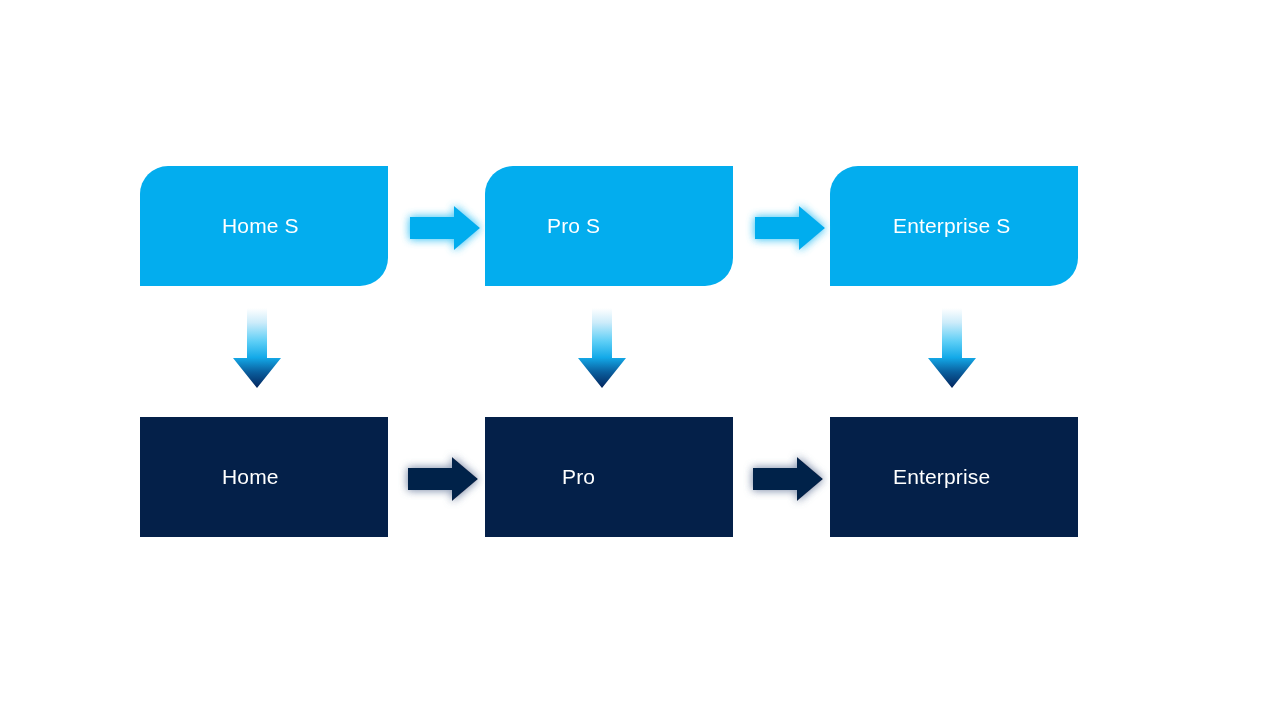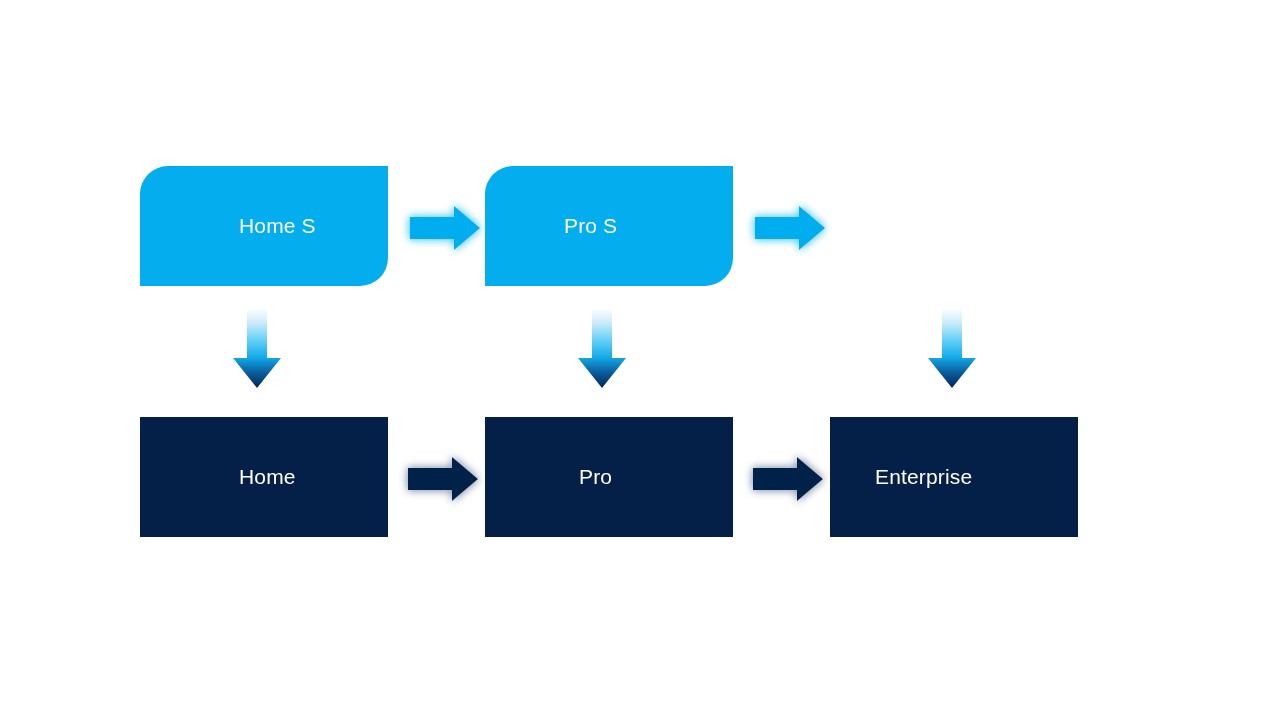--- a/index.html
+++ b/index.html
@@ -49,21 +49,20 @@
 
   
   .node.tier-bottom {
     background: #042049;
     border-radius: 0;
   }
 
   .node-label {
     display: block;
     pointer-events: none;
-    margin-left: 17px;
   }
 
   
   .arrow {
     position: absolute;
     display: block;
   }
   .arrow svg {
     display: block;
     overflow: visible;
@@ -110,20 +109,23 @@
   </svg>
 
   <div class="node tier-top" style="left:140px; top:166px; width:248px; height:120px; padding-left:82px;">
     <span class="node-label">Home S</span>
   </div>
 
   <div class="node tier-top" style="left:485px; top:166px; width:248px; height:120px; padding-left:62px;">
     <span class="node-label">Pro S</span>
   </div>
 
+  <div class="node tier-top" style="left:830px; top:166px; width:248px; height:120px; padding-left:63px;">
+    <span class="node-label">Enterprise S</span>
+  </div>
 
   <div class="arrow" style="left:406px; top:203px; width:78px; height:50px;">
     <svg width="78" height="50" viewBox="0 0 78 50">
       <polygon filter="url(#glowCyan)" fill="#03adee" points="4,14 48,14 48,3 74,25 48,47 48,36 4,36"></polygon>
     </svg>
   </div>
 
   <div class="arrow" style="left:751px; top:203px; width:78px; height:50px;">
     <svg width="78" height="50" viewBox="0 0 78 50">
       <polygon filter="url(#glowCyan)" fill="#03adee" points="4,14 48,14 48,3 74,25 48,47 48,36 4,36"></polygon>
@@ -149,21 +151,21 @@
   </div>
 
   <div class="node tier-bottom" style="left:140px; top:417px; width:248px; height:120px; padding-left:82px;text-align:right;">
     <span class="node-label">Home</span>
   </div>
 
   <div class="node tier-bottom" style="left:485px; top:417px; width:248px; height:120px; padding-left:77px;">
     <span class="node-label">Pro</span>
   </div>
 
-  <div class="node tier-bottom" style="left:830px; top:417px; width:248px; height:120px; padding-left:28px;">
+  <div class="node tier-bottom" style="left:830px; top:417px; width:248px; height:120px; padding-left:63px;">
     <span class="node-label">Enterprise</span>
   </div>
 
   <div class="arrow" style="left:404px; top:454px; width:78px; height:50px;">
     <svg width="78" height="50" viewBox="0 0 78 50">
       <polygon filter="url(#glowNavy)" fill="#042049" points="4,14 48,14 48,3 74,25 48,47 48,36 4,36"></polygon>
     </svg>
   </div>
 
   <div class="arrow" style="left:749px; top:454px; width:78px; height:50px;">

